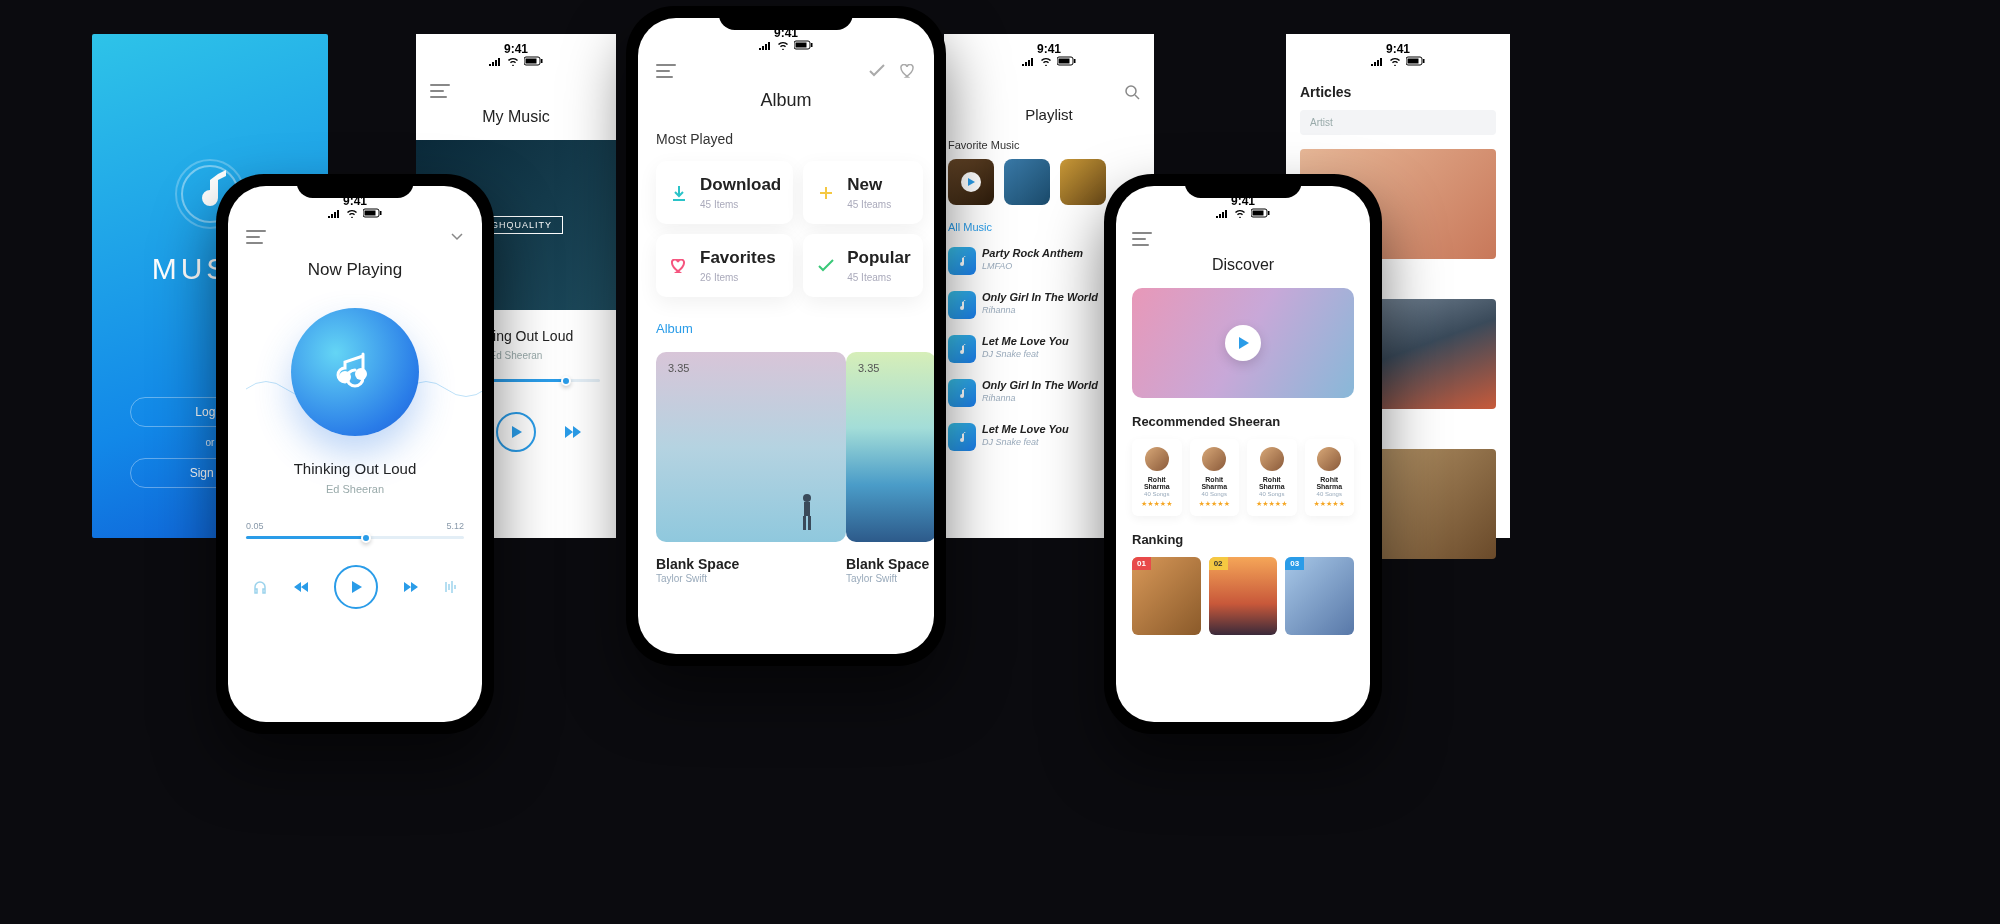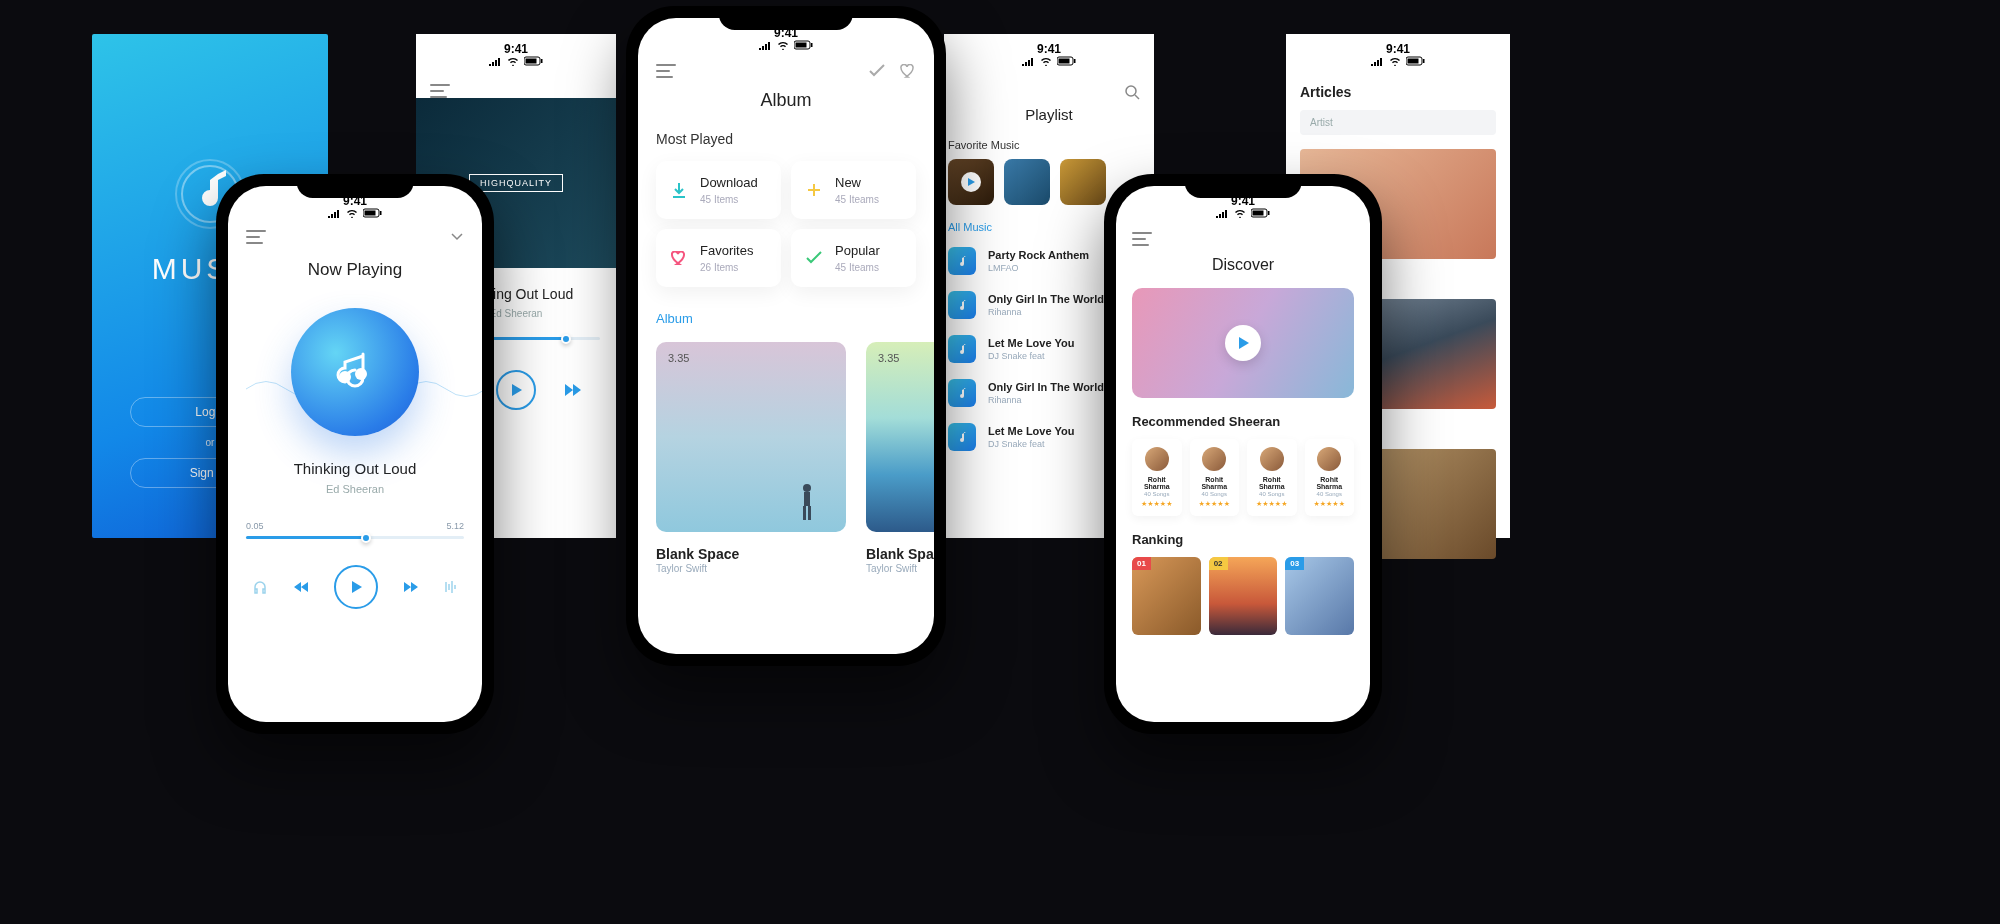--- a/index.html
+++ b/index.html
@@ -60,24 +60,24 @@
 
 .ph-album { left: 626px; top: 6px; z-index: 6; }
 .al { padding: 0 18px; }
 .al .hd { display: flex; align-items: center; justify-content: space-between; padding: 6px 0 10px; }
 .al .hd .r { display: flex; gap: 14px; }
 .al .title { text-align: center; font-size: 18px; font-weight: 500; color: #222; margin-top: 2px; }
 .al .sh { font-size: 14px; color: #333; margin-top: 20px; font-weight: 500; }
 .al .grid2 { display: grid; grid-template-columns: 1fr 1fr; gap: 10px; margin-top: 14px; }
 .al .card { background: #fff; border-radius: 10px; box-shadow: 0 6px 20px rgba(0,0,0,.06); padding: 14px 12px; display: flex; gap: 10px; align-items: center; }
 .al .card .ico { width: 22px; display: flex; justify-content: center; }
-.al .card .ct { font-size: 13px; font-weight: 400; color: #222; }
+.al .card .ct { font-size: 17px; font-weight: 700; color: #222; }
 .al .card .sub { font-size: 10px; color: #aab; margin-top: 4px; }
 .al .sh2 { font-size: 13px; color: #2a9ce8; margin-top: 24px; font-weight: 500; }
-.al .albums { display: flex; gap: 20px; margin-top: 16px; }
+.al .albums { display: flex; gap: 0; margin-top: 16px; }
 .al .acard { flex: 0 0 190px; }
 .al .acard .img { height: 190px; border-radius: 10px; position: relative; }
 .al .acard .img.a1 { background: linear-gradient(180deg,#d8c5d8 0%,#b5d3e1 50%,#8fc8dd 100%); }
 .al .acard .img.a2 { background: linear-gradient(180deg,#d6eeb8 0%,#a3ddd8 40%,#4a9cc8 70%,#2d5a8a 100%); }
 .al .acard .dur { position: absolute; top: 10px; left: 12px; font-size: 11px; color: #555; }
 .al .acard .at { font-size: 14px; font-weight: 600; margin-top: 14px; color: #222; }
 .al .acard .aa { font-size: 10px; color: #9ab; margin-top: 1px; }
 .al .acard .person { position: absolute; bottom: 10px; right: 30px; width: 18px; height: 40px; }
 
 
@@ -85,21 +85,21 @@
 .s5 .hd { display: flex; align-items: center; justify-content: flex-end; padding: 10px 14px 0; }
 .s5 .title { text-align: center; font-size: 15px; font-weight: 500; padding: 6px 0 10px; color: #222; }
 .s5 .sh { font-size: 11px; color: #333; padding: 6px 0 8px 4px; font-weight: 500; }
 .s5 .thumbs { display: flex; gap: 10px; padding-left: 4px; }
 .s5 .thumb { width: 46px; height: 46px; border-radius: 8px; position: relative; }
 .s5 .thumb.t1 { background: linear-gradient(135deg,#6b4a2a,#2a1a0a); }
 .s5 .thumb.t2 { background: linear-gradient(135deg,#3a7aa8,#1a4a6a); }
 .s5 .thumb.t3 { background: linear-gradient(135deg,#c89838,#6a4a18); }
 .s5 .thumb .pb { position: absolute; left: 50%; top: 50%; transform: translate(-50%,-50%); width: 20px; height: 20px; border-radius: 50%; background: #fff; display: flex; align-items: center; justify-content: center; }
 .s5 .sh2 { font-size: 11px; color: #2a9ce8; padding: 16px 0 6px 4px; font-weight: 500; }
-.s5 .row { display: flex; align-items: center; padding: 8px 10px 8px 4px; gap: 12px; }
+.s5 .row { display: flex; align-items: flex-start; padding: 8px 10px 8px 4px; gap: 6px; font-style: italic; }
 .s5 .row .ic { width: 28px; height: 28px; border-radius: 6px; background: linear-gradient(135deg,#3ac3e8,#1a7ae8); display: flex; align-items: center; justify-content: center; }
 .s5 .row .txt { flex: 1; }
 .s5 .row .rt { font-size: 11px; font-weight: 600; color: #222; }
 .s5 .row .ra { font-size: 9px; color: #9ab; margin-top: 2px; }
 .s5 .row .dur { font-size: 9px; color: #2a9ce8; }
 
 
 .ph-disc { left: 1104px; top: 174px; z-index: 5; }
 .dc { padding: 0 16px; }
 .dc .hd { display: flex; align-items: center; justify-content: space-between; padding: 6px 0 8px; }
@@ -177,20 +177,21 @@
         </svg>
     </span>
   </div>
   <div class="hd">
     <div class="hamburger">
         <span></span>
         <span></span>
         <span></span>
       </div>
   </div>
+  <div class="title">My Music</div>
   <div class="cover">
     <div class="hq">HIGHQUALITY</div>
   </div>
   <div class="songt">Thinking Out Loud</div>
   <div class="artist">Ed Sheeran</div>
   <div class="progress">
     <div class="bar">
         <div class="fill"></div>
         <div class="knob"></div>
       </div>

